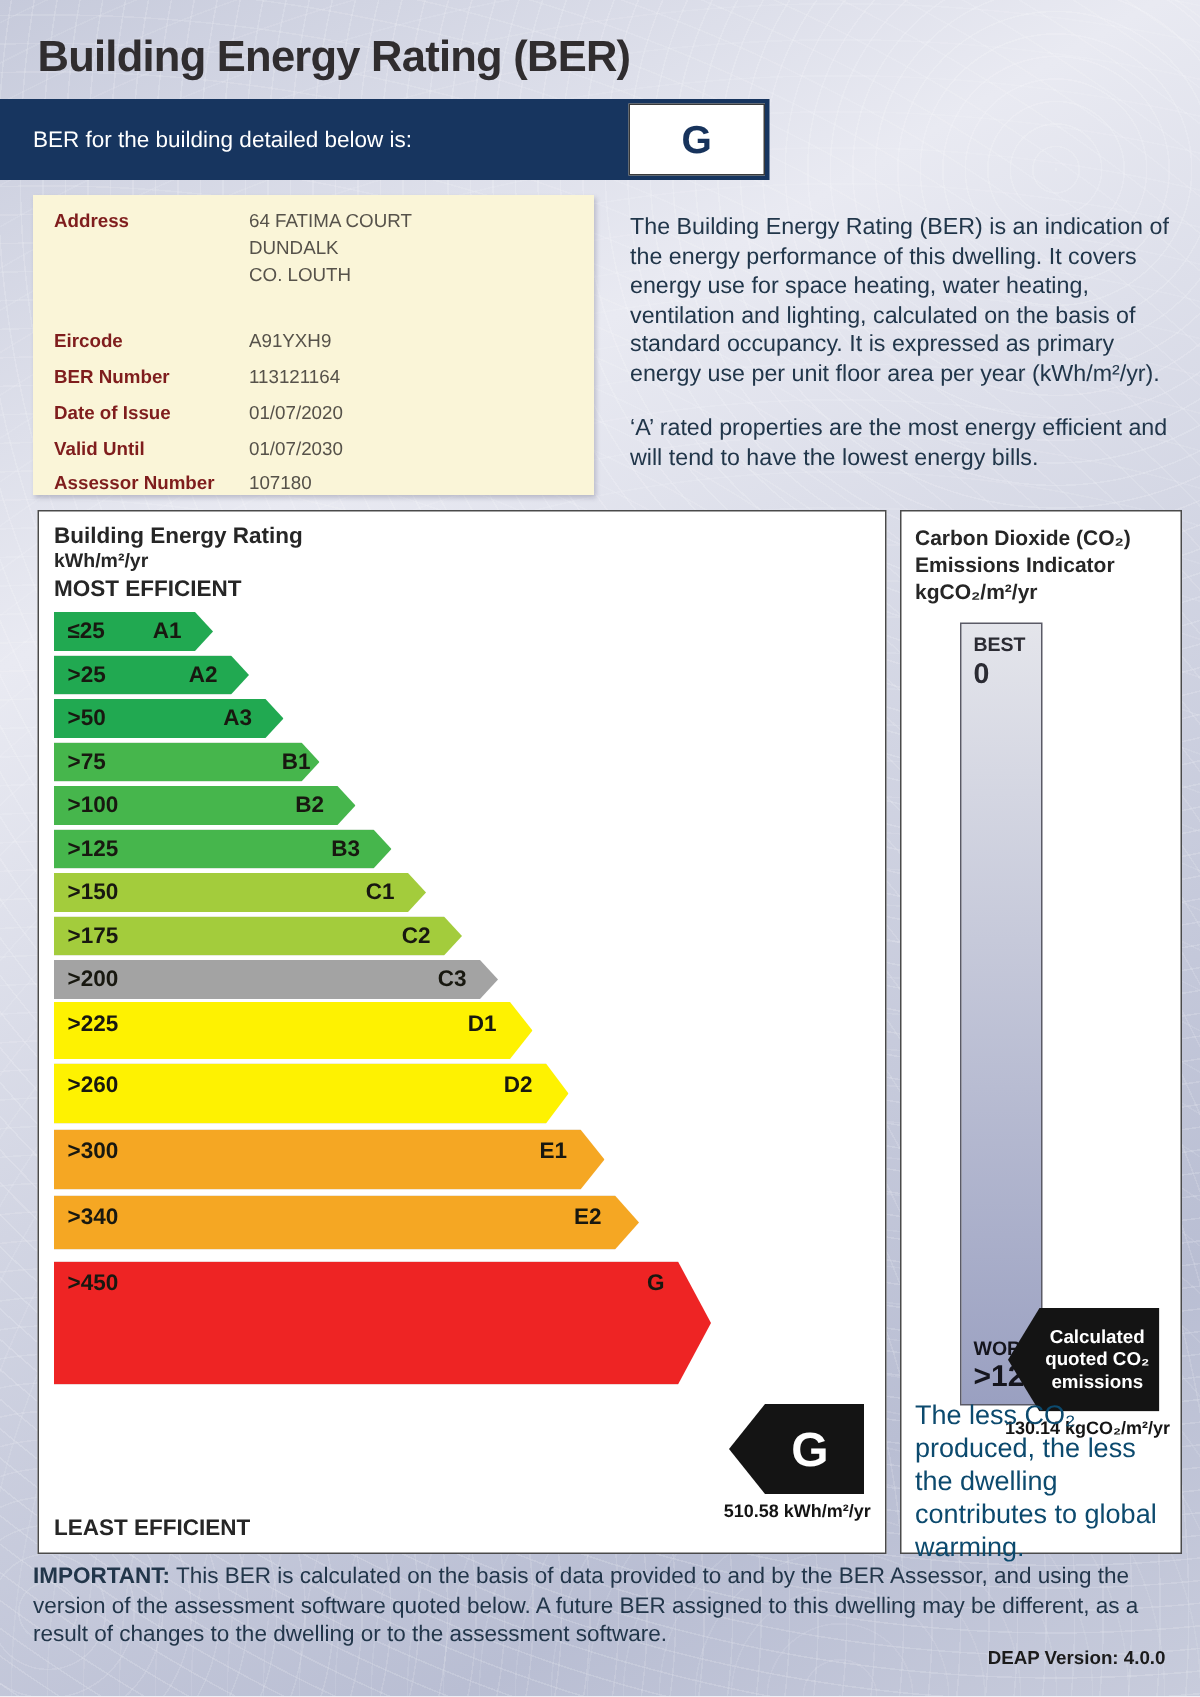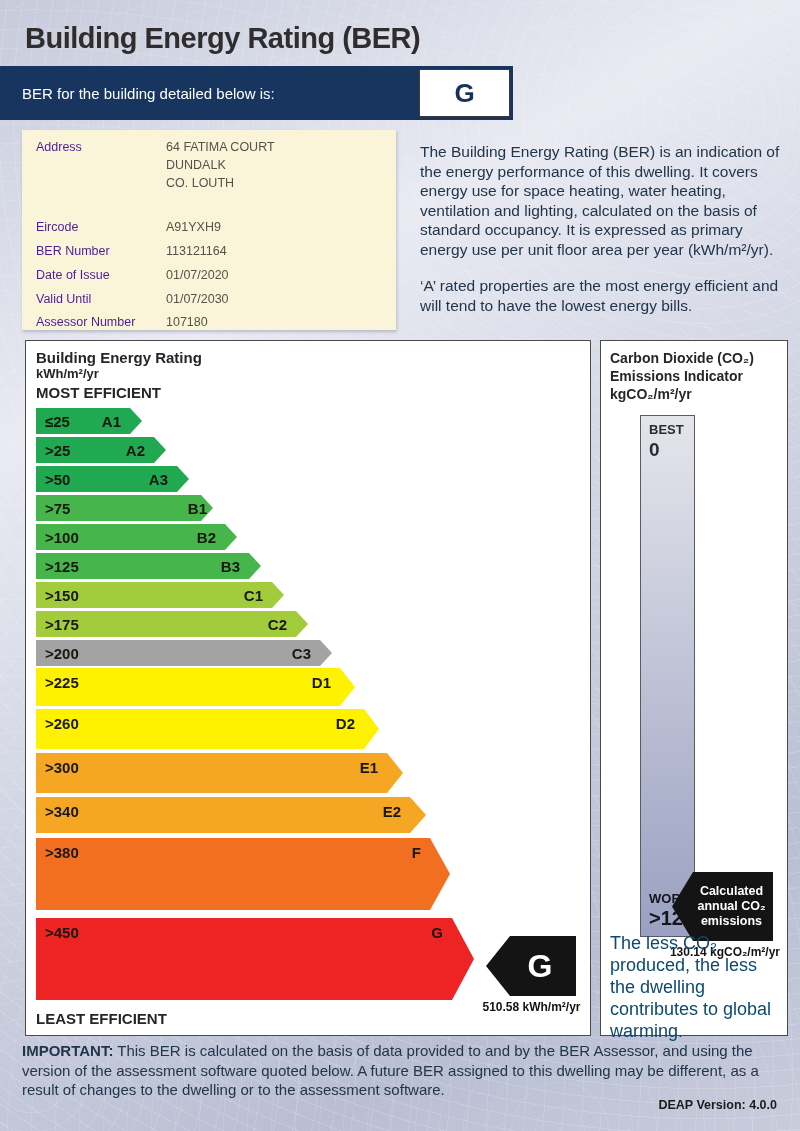--- a/index.html
+++ b/index.html
@@ -17,21 +17,21 @@
   }
   .title { position:absolute; left:25px; top:22px; font-size:29px; font-weight:bold; color:#302d2f; letter-spacing:-0.5px; }
   .banner { position:absolute; left:0; top:66px; width:513px; height:54px; display:flex; align-items:center; }
   .banner-label { color:#fff; font-size:15px; margin-left:22px; }
   .banner-box { position:absolute; right:3px; top:3px; width:91px; height:48px; background:#fff; border:1px solid #3a3a3a;
     display:flex; align-items:center; justify-content:center; }
   .banner-box span { font-size:26px; font-weight:bold; color:#17335c; }
 
   .address-panel { position:absolute; left:22px; top:130px; width:374px; height:200px; padding:10px 14px; box-shadow:1px 2px 3px rgba(60,60,90,.25); }
   .detail-row { display:flex; font-size:12.5px; line-height:1.22; margin-bottom:8.5px; }
-  .detail-label { width:130px; font-weight:normal; color:#4c1d95; flex-shrink:0; }
+  .detail-label { width:130px; font-weight:bold; color:#7f1d1d; flex-shrink:0; }
   .detail-value { color:#56524a; }
   .addr-block { margin-bottom:27px; }
   .addr-block .detail-value div { margin-bottom:2.5px; }
 
   .description { position:absolute; left:420px; top:142px; width:364px; font-size:15.5px; line-height:1.26; color:#21364a; }
   .description p + p { margin-top:17px; }
 
   .panel { position:absolute; top:340px; background:#fff; border:1px solid #4a4a4a; }
   .chart-panel { left:25px; width:566px; height:696px; }
   .co2-panel   { left:600px; width:188px; height:696px; }
@@ -182,24 +182,20 @@
           <span class="ltr" style="top: 6px; right: 24px;">D2</span>
         </div>
         <div class="band" style="width: 367px; height: 40px; margin-top: 4px; background: rgb(245, 167, 35); clip-path: polygon(0px 0px, calc(100% - 16px) 0px, 100% 50%, calc(100% - 16px) 100%, 0px 100%);">
           <span class="thr" style="top: 6px;">&gt;300</span>
           <span class="ltr" style="top: 6px; right: 25px;">E1</span>
         </div>
         <div class="band" style="width: 390px; height: 36px; margin-top: 4px; background: rgb(245, 167, 35); clip-path: polygon(0px 0px, calc(100% - 16px) 0px, 100% 50%, calc(100% - 16px) 100%, 0px 100%);">
           <span class="thr" style="top: 6px;">&gt;340</span>
           <span class="ltr" style="top: 6px; right: 25px;">E2</span>
         </div>
-        <div class="band" style="width: 414px; height: 72px; margin-top: 5px; background: rgb(242, 111, 33); clip-path: polygon(0px 0px, calc(100% - 20px) 0px, 100% 50%, calc(100% - 20px) 100%, 0px 100%);">
-          <span class="thr" style="top: 6px;">&gt;380</span>
-          <span class="ltr" style="top: 6px; right: 29px;">F</span>
-        </div>
         <div class="band" style="width: 438px; height: 82px; margin-top: 8px; background: rgb(238, 36, 36); clip-path: polygon(0px 0px, calc(100% - 22px) 0px, 100% 50%, calc(100% - 22px) 100%, 0px 100%);">
           <span class="thr" style="top: 6px;">&gt;450</span>
           <span class="ltr" style="top: 6px; right: 31px;">G</span>
         </div>
       </div>
     <div class="least">LEAST EFFICIENT</div>
     <div class="result-arrow" style="background: rgb(20, 20, 20);">
       <span>G</span>
     </div>
     <div class="result-value">510.58 kWh/m²/yr</div>
@@ -216,21 +212,21 @@
         <div class="lab">BEST</div>
         <div class="val">0</div>
       </div>
       <div class="co2-worst">
         <div class="lab">WORST</div>
         <div class="val">&gt;120</div>
       </div>
     </div>
     <div class="co2-arrow" style="background: rgb(20, 20, 20);">
       <div>Calculated</div>
-      <div>annual CO₂</div>
+      <div>quoted CO₂</div>
       <div>emissions</div>
     </div>
     <div class="co2-value">130.14 kgCO₂/m²/yr</div>
     <div class="co2-note">The less CO₂ produced, the less the dwelling contributes to global warming.</div>
   </div>
 
   <div class="important">
     <b>IMPORTANT:</b><span> This BER is calculated on the basis of data provided to and by the BER Assessor, and using the version of the assessment software quoted below.  A future BER assigned to this dwelling may be different, as a result of changes to the dwelling or to the assessment software.</span>
   </div>
   <div class="deap">DEAP Version: 4.0.0</div>

